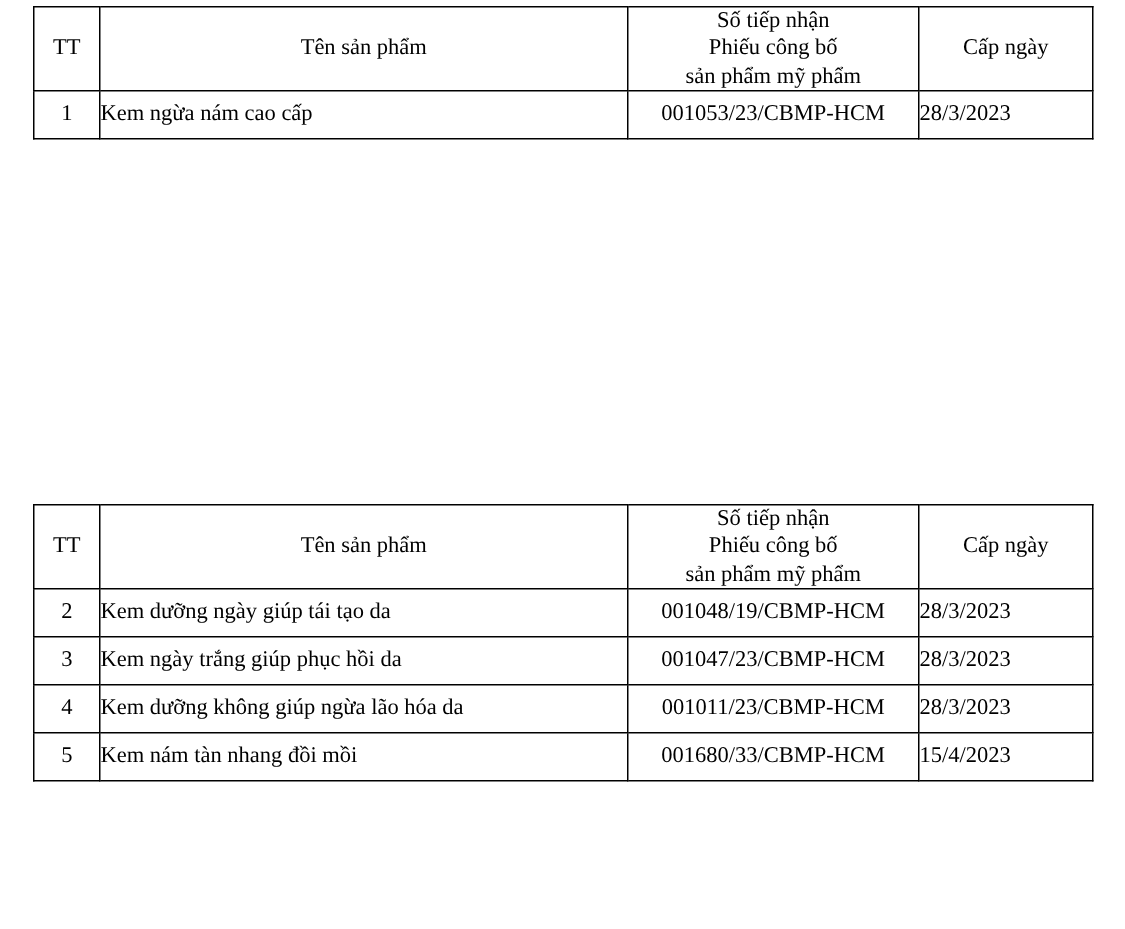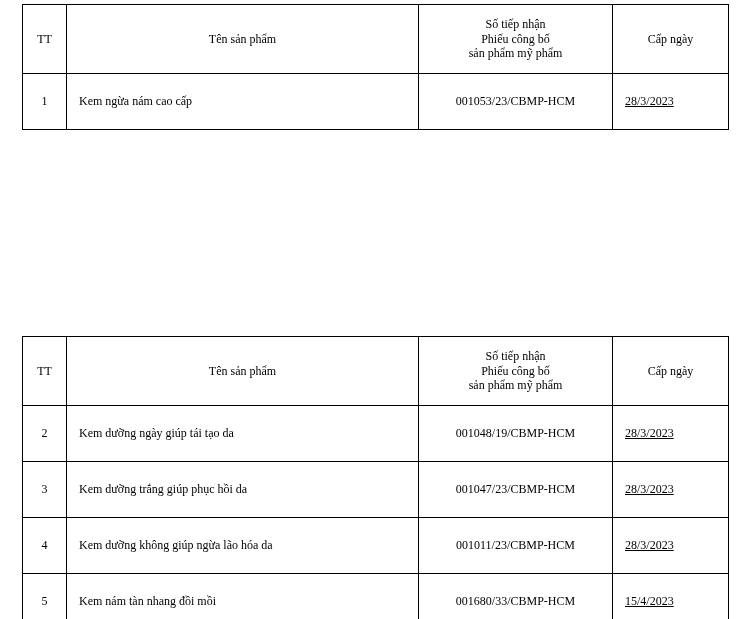--- a/index.html
+++ b/index.html
@@ -23,23 +23,23 @@
   table.doc-table {
     border-collapse: collapse;
     table-layout: fixed;
     position: absolute;
     left: 22px;
     width: 706px;
   }
   table.doc-table td,
   table.doc-table th {
     border: 1px solid #000000;
-    padding: 12px;
+    padding: 0;
     font-weight: normal;
-    font-size: 12px;
+    font-size: 15px;
     line-height: 1.22;
     vertical-align: middle;
   }
   .col-tt    { width: 44px; }
   .col-name  { width: 352px; }
   .col-num   { width: 194px; }
   .col-date  { width: 116px; }
 
   thead td {
     text-align: center;
@@ -48,21 +48,21 @@
   }
   .hdr-multiline {
     padding: 5px 4px 6px 4px;
   }
   .hdr-multiline span { display: block; }
 
   tbody td { height: 31px; }
   .cell-tt   { text-align: center; }
   .cell-name { text-align: left; padding-left: 10px; }
   .cell-num  { text-align: center; }
-  .cell-date { text-align: center; padding-left: 6px; text-align: left; text-decoration: underline; }
+  .cell-date { text-align: center; padding-left: 6px; text-align: left; }
 
   #table-one { top: 4px; }
   #table-two { top: 336px; }
 
   .note {
     position: absolute;
     left: 22px;
     top: 570px;
     width: 706px;
     font-size: 16.5px;
@@ -126,21 +126,21 @@
     </thead>
     <tbody>
       <tr>
         <td class="cell-tt">2</td>
         <td class="cell-name">Kem dưỡng ngày giúp tái tạo da</td>
         <td class="cell-num">001048/19/CBMP-HCM</td>
         <td class="cell-date">28/3/2023</td>
       </tr>
       <tr>
         <td class="cell-tt">3</td>
-        <td class="cell-name">Kem dưỡng trắng giúp phục hồi da</td>
+        <td class="cell-name">Kem ngày trắng giúp phục hồi da</td>
         <td class="cell-num">001047/23/CBMP-HCM</td>
         <td class="cell-date">28/3/2023</td>
       </tr>
       <tr>
         <td class="cell-tt">4</td>
         <td class="cell-name">Kem dưỡng không giúp ngừa lão hóa da</td>
         <td class="cell-num">001011/23/CBMP-HCM</td>
         <td class="cell-date">28/3/2023</td>
       </tr>
       <tr>

